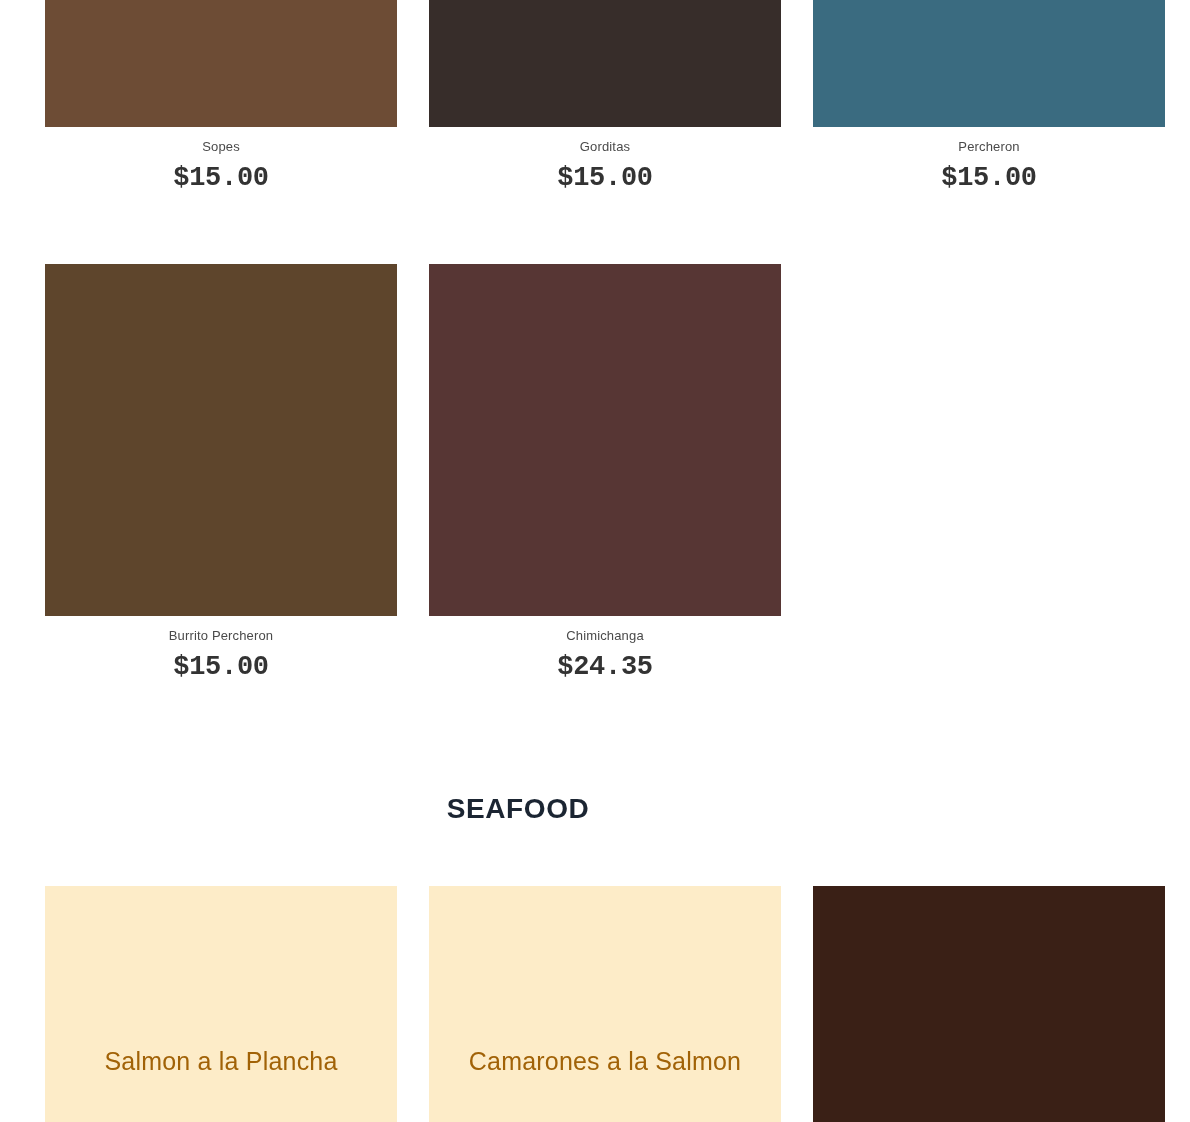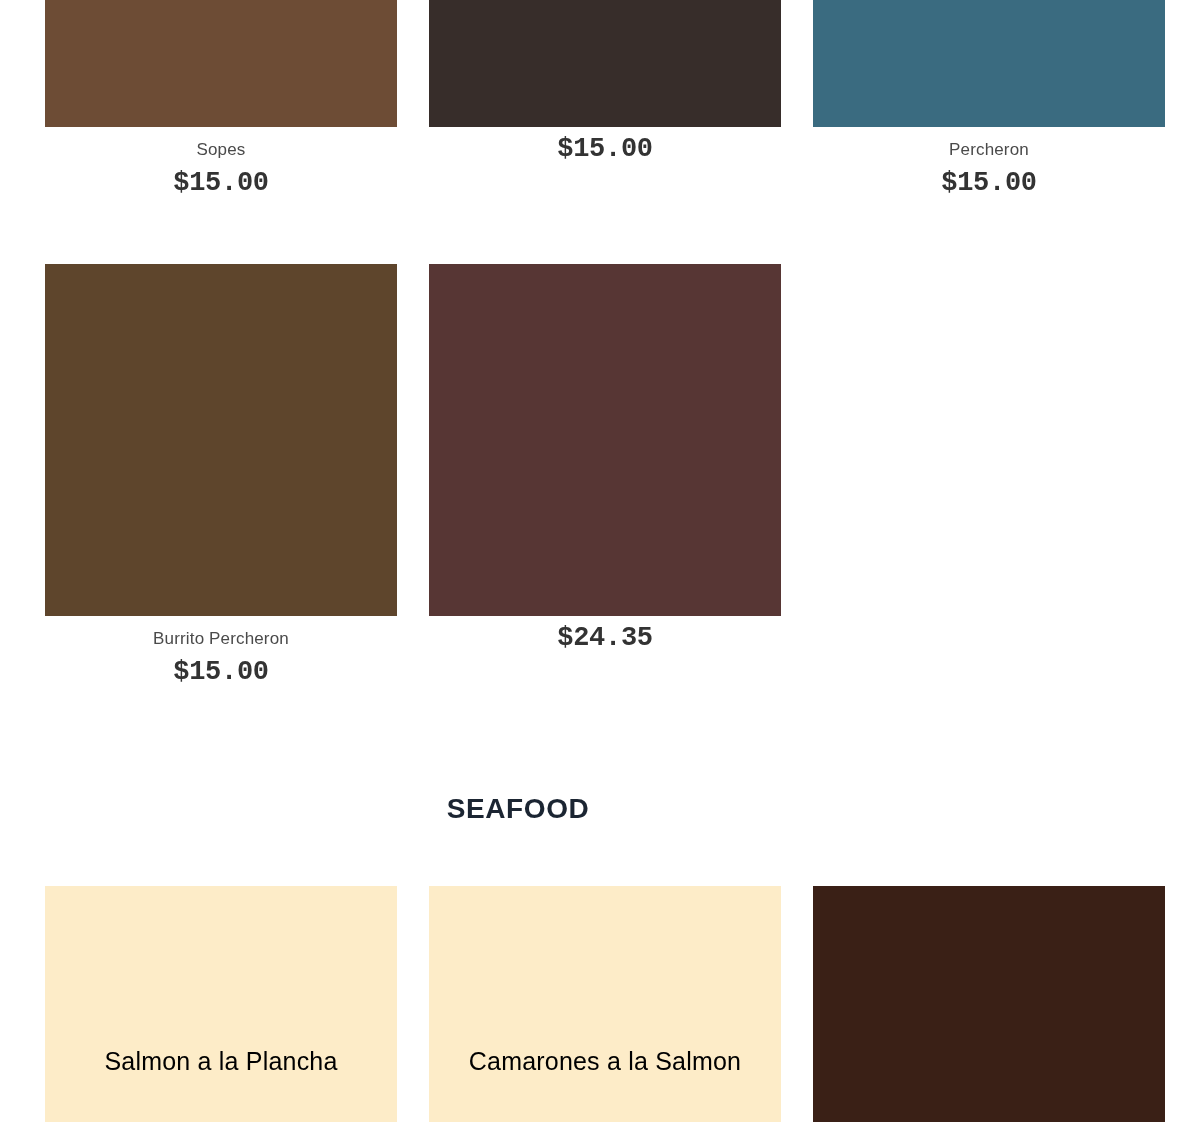--- a/index.html
+++ b/index.html
@@ -57,31 +57,31 @@
     width: 352px;
     height: 352px;
     display: flex;
     align-items: center;
     justify-content: center;
     text-align: center;
   }
   .placeholder-label {
     font-size: 25px;
     font-weight: 400;
-    color: #000000;
+    color: #a16207;
     letter-spacing: 0.2px;
     padding: 0 14px;
     line-height: 1.25;
   }
   .placeholder-thumb.dark .placeholder-label { color: transparent; }
 
   .product-title {
     margin-top: 12px;
     text-align: center;
-    font-size: 17px;
+    font-size: 13px;
     font-weight: 400;
     color: #4a4a4a;
     letter-spacing: 0.15px;
     line-height: 1.3;
   }
   .product-price {
     margin-top: 6px;
     text-align: center;
     font-size: 27px;
     font-weight: 700;
@@ -114,20 +114,21 @@
   <div class="grid" id="grid-row-partial">
 
     <div class="product-card">
       <div class="product-thumb" style="background:#6d4c35;"></div>
       <div class="product-title">Sopes</div>
       <div class="product-price">$15.00</div>
     </div>
 
     <div class="product-card">
       <div class="product-thumb" style="background:#372d2a;"></div>
+      <div class="product-title">Gorditas</div>
       <div class="product-price">$15.00</div>
     </div>
 
     <div class="product-card">
       <div class="product-thumb" style="background:#3a6b80;"></div>
       <div class="product-title">Percheron</div>
       <div class="product-price">$15.00</div>
     </div>
 
   </div>
@@ -135,20 +136,21 @@
   <div class="grid tall" id="grid-row-two">
 
     <div class="product-card">
       <div class="product-thumb" style="background:#5e452c;"></div>
       <div class="product-title">Burrito Percheron</div>
       <div class="product-price">$15.00</div>
     </div>
 
     <div class="product-card">
       <div class="product-thumb" style="background:#573634;"></div>
+      <div class="product-title">Chimichanga</div>
       <div class="product-price">$24.35</div>
     </div>
 
     <div></div>
 
   </div>
 
   <div class="section-heading">SEAFOOD</div>
 
   <div class="grid" id="grid-seafood">

